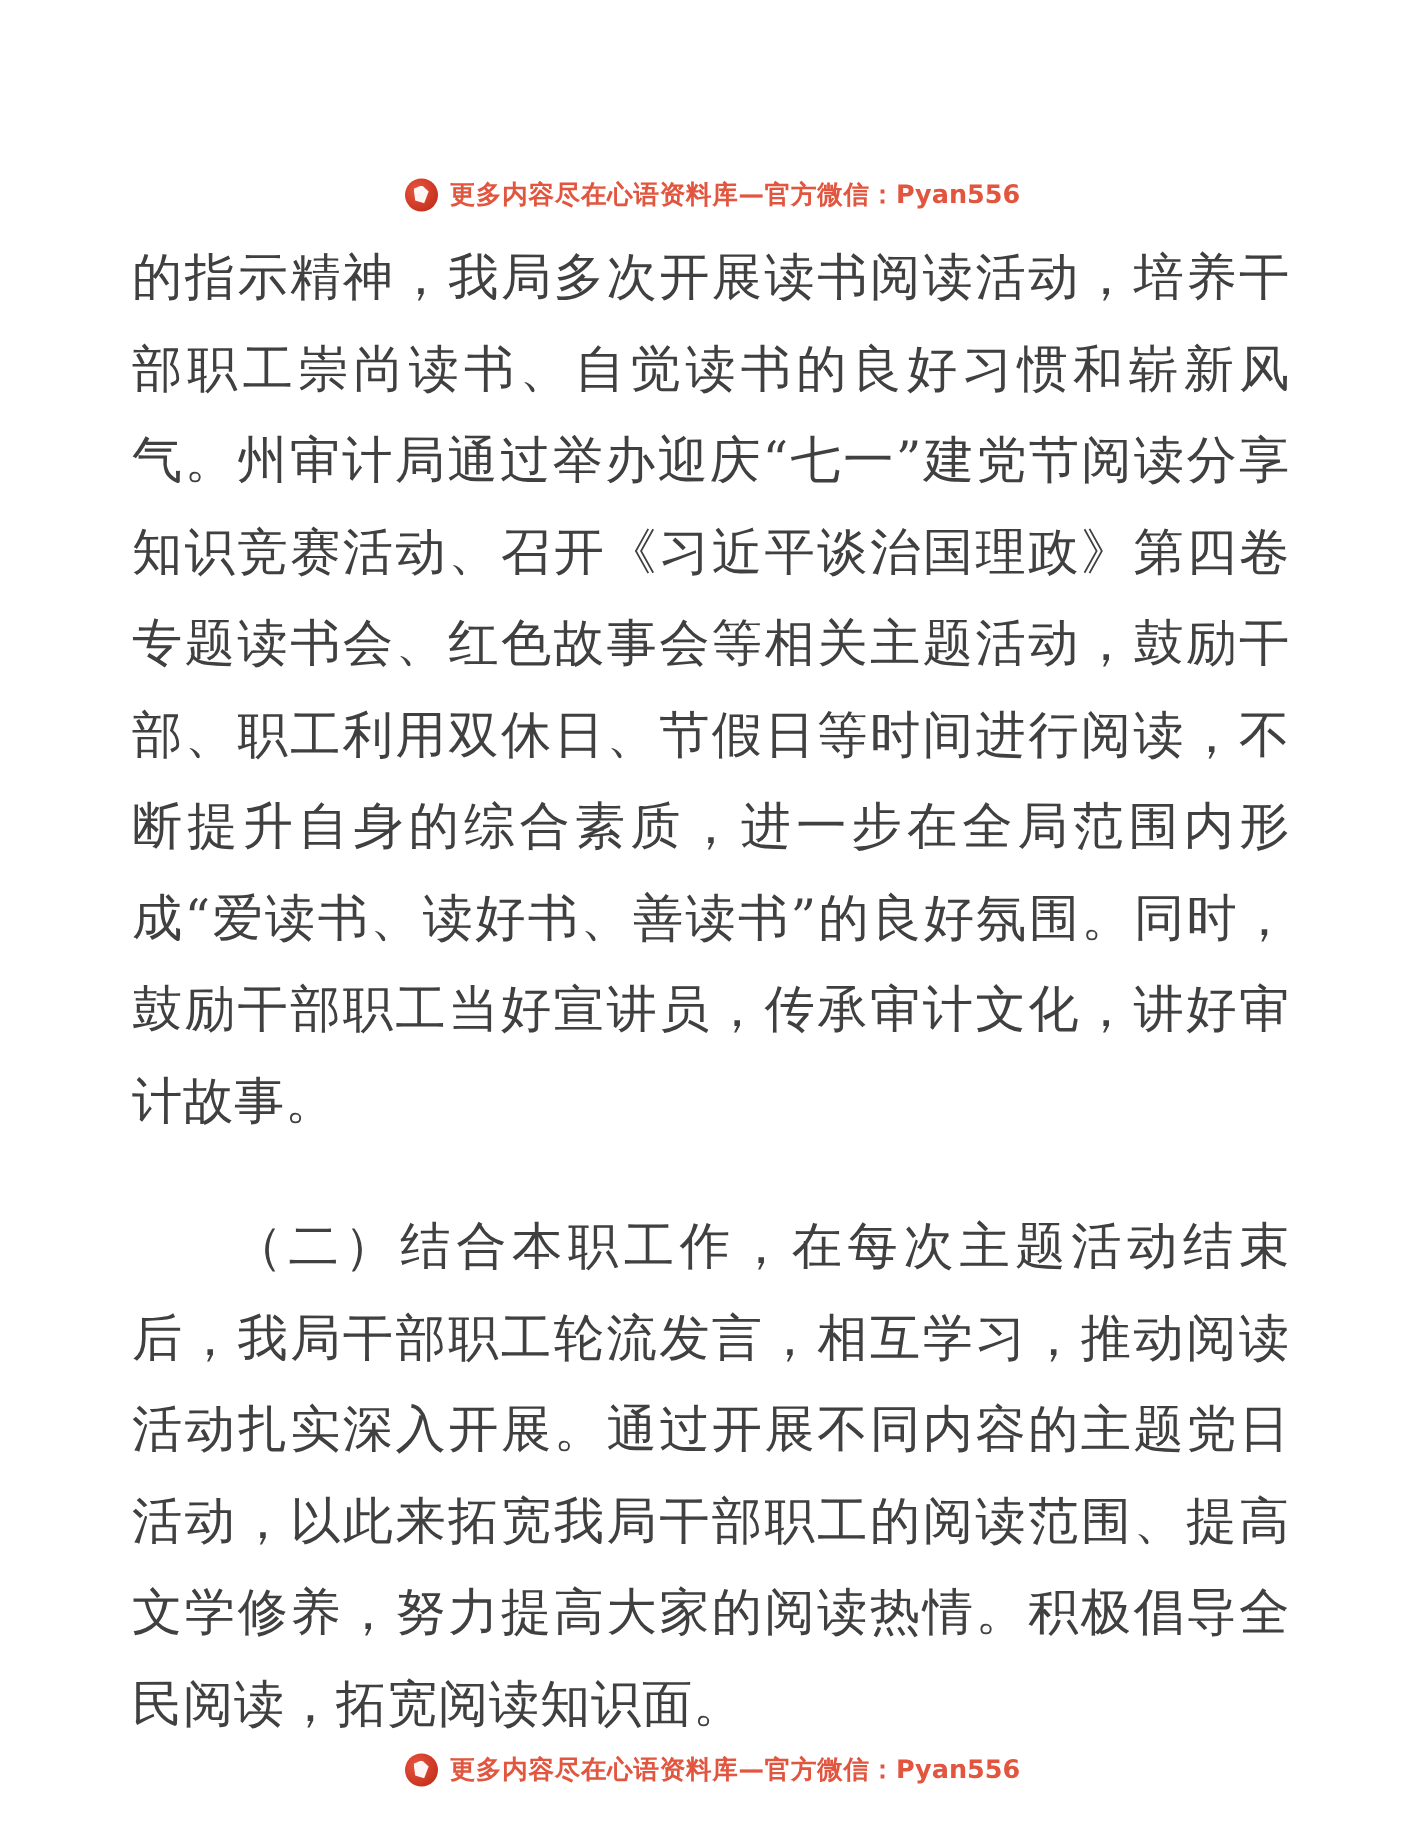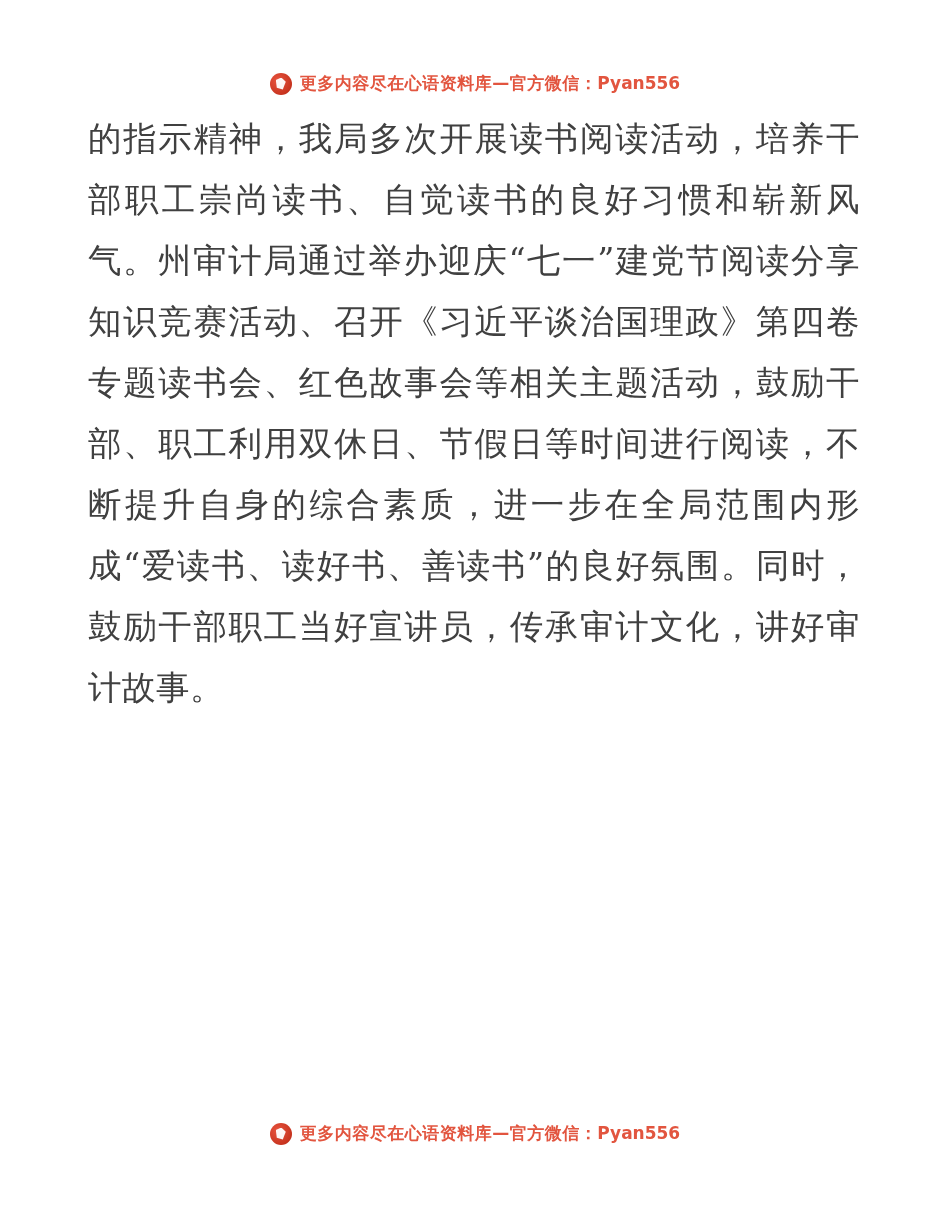--- a/index.html
+++ b/index.html
@@ -13,20 +13,21 @@
     position: relative;
     font-family: "Liberation Serif", "DejaVu Serif", serif;
     overflow: hidden;
   }
   .page {
     position: absolute;
     inset: 0;
     background: #ffffff;
     display: flex;
     flex-direction: column;
+    margin-top: 46px;
   }
 
   
   .watermark {
     display: flex;
     align-items: center;
     justify-content: center;
     gap: 8px;
     width: 100%;
     box-sizing: border-box;
@@ -104,20 +105,21 @@
 
   <div class="watermark watermark-top">
     <span class="wm-logo"></span>
     <span class="wm-text">
       <span>更多内容尽在心语资料库—官方微信：</span><span class="wm-code">Pyan556</span>
     </span>
   </div>
 
   <div class="content">
     <p class="para">的指示精神，我局多次开展读书阅读活动，培养干部职工崇尚读书、自觉读书的良好习惯和崭新风气。州审计局通过举办迎庆“七一”建党节阅读分享知识竞赛活动、召开《习近平谈治国理政》第四卷专题读书会、红色故事会等相关主题活动，鼓励干部、职工利用双休日、节假日等时间进行阅读，不断提升自身的综合素质，进一步在全局范围内形成“爱读书、读好书、善读书”的良好氛围。同时，鼓励干部职工当好宣讲员，传承审计文化，讲好审计故事。</p>
+    <p class="para indent spacer-before">（二）结合本职工作，在每次主题活动结束后，我局干部职工轮流发言，相互学习，推动阅读活动扎实深入开展。通过开展不同内容的主题党日活动，以此来拓宽我局干部职工的阅读范围、提高文学修养，努力提高大家的阅读热情。积极倡导全民阅读，拓宽阅读知识面。</p>
   </div>
 
   <div class="watermark watermark-bottom">
     <span class="wm-logo"></span>
     <span class="wm-text">
       <span>更多内容尽在心语资料库—官方微信：</span><span class="wm-code">Pyan556</span>
     </span>
   </div>
 
 </div>

